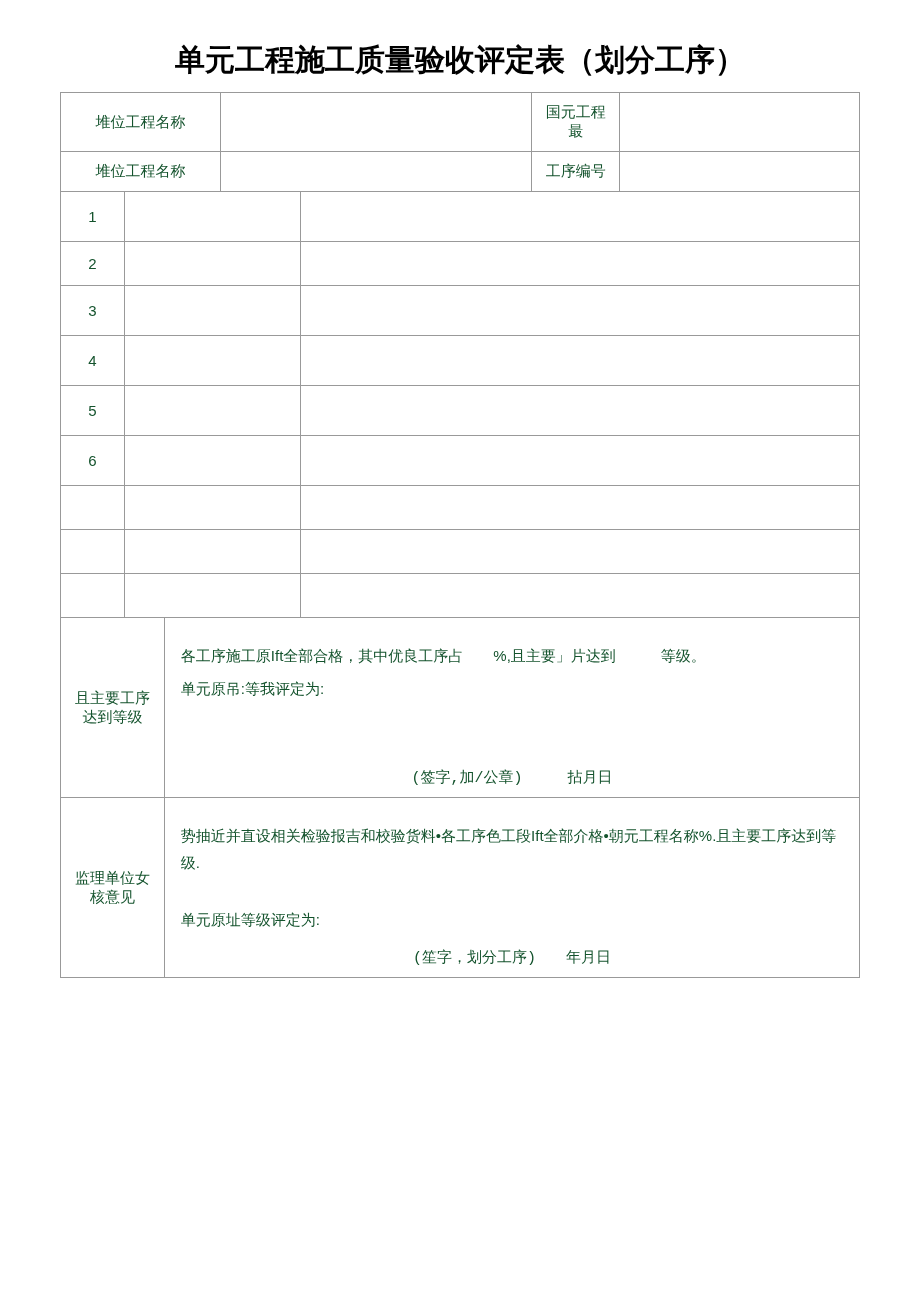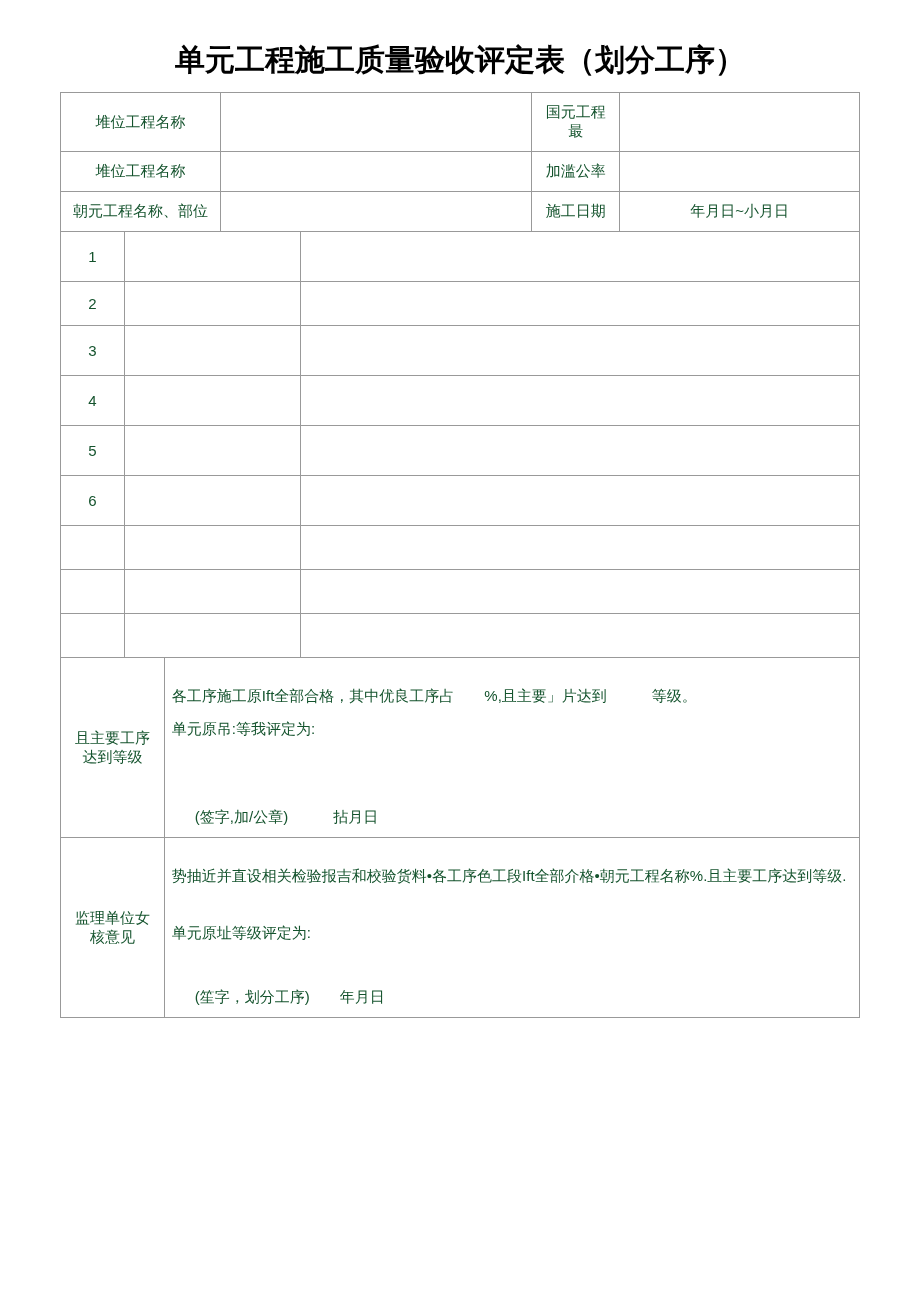--- a/index.html
+++ b/index.html
@@ -40,33 +40,34 @@
     .tall-row {
       height: 44px;
     }
     .section-cell {
       vertical-align: middle;
       height: 180px;
     }
     .section-content {
       text-align: left;
       vertical-align: top;
-      padding: 24px 12px 12px 7px;
+      padding: 24px 12px 12px 16px;
       position: relative;
     }
     .section-content .body-text {
       margin-bottom: 6px;
       line-height: 1.8;
     }
     .section-content .footer-text {
       position: absolute;
       bottom: 10px;
       right: 30px;
       left: 30px;
-      text-align: left;
+      text-align: center;
+      font-family: Liberation Mono, monospace;
     }
     .col-a { width: 8%; }
     .col-b { width: 5%; }
     .col-c { width: 7%; }
     .col-d { width: 10%; }
     .col-e { width: 29%; }
     .col-f { width: 11%; }
     .col-g { width: 30%; }
   </style>
 </head>
@@ -89,30 +90,24 @@
       <tr>
     <td colspan="3">堆位工程名称</td>
     <td colspan="2"></td>
     <td>国元工程最</td>
     <td></td>
   </tr>
 
   <tr>
     <td colspan="3">堆位工程名称</td>
     <td colspan="2"></td>
-    <td>加滥公率</td>
+    <td>工序编号</td>
     <td></td>
   </tr>
 
-  <tr>
-    <td colspan="3">朝元工程名称、部位</td>
-    <td colspan="2"></td>
-    <td>施工日期</td>
-    <td>年月日~小月日</td>
-  </tr>
 
 
   <tr class="tall">
     <td>1</td>
     <td colspan="3"></td>
     <td colspan="3"></td>
   </tr>
   <tr class="tall-row">
     <td>2</td>
     <td colspan="3"></td>

